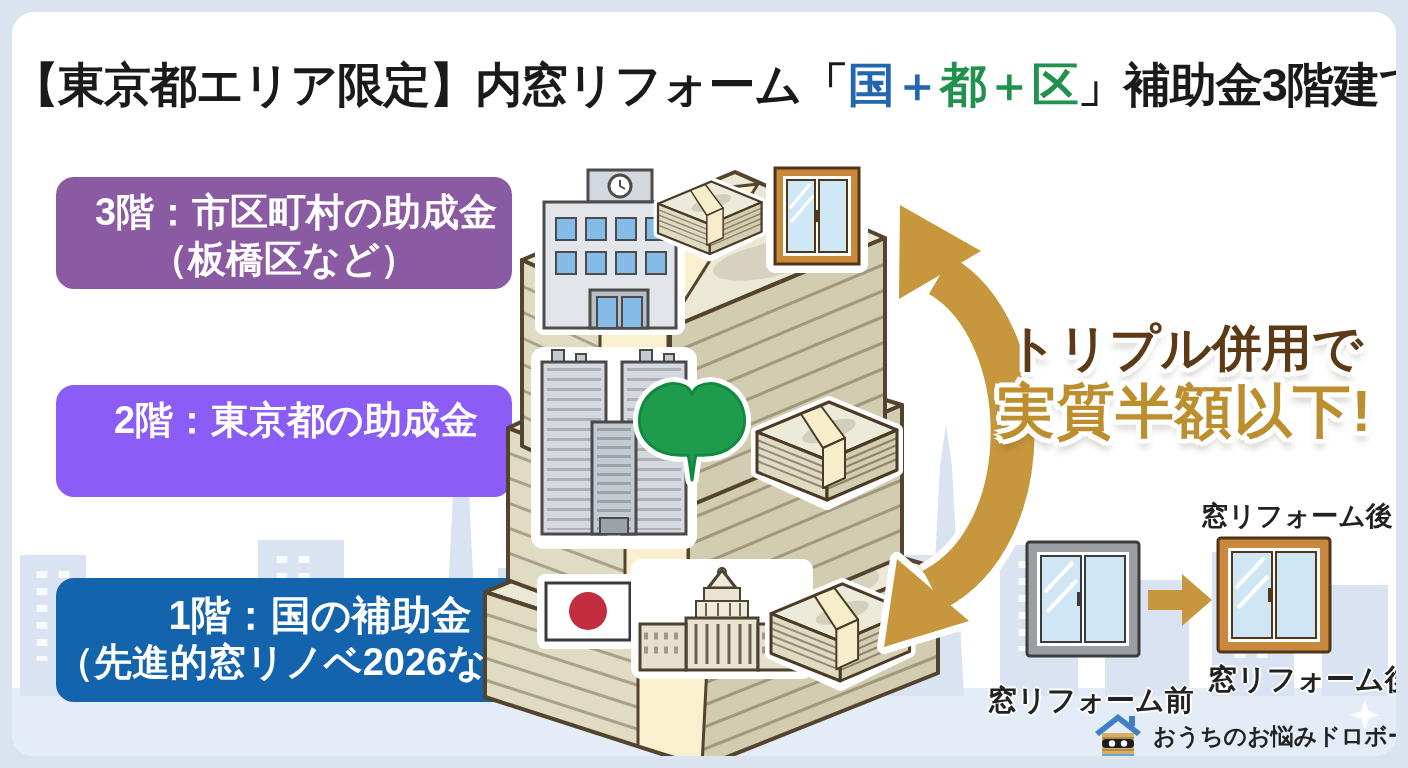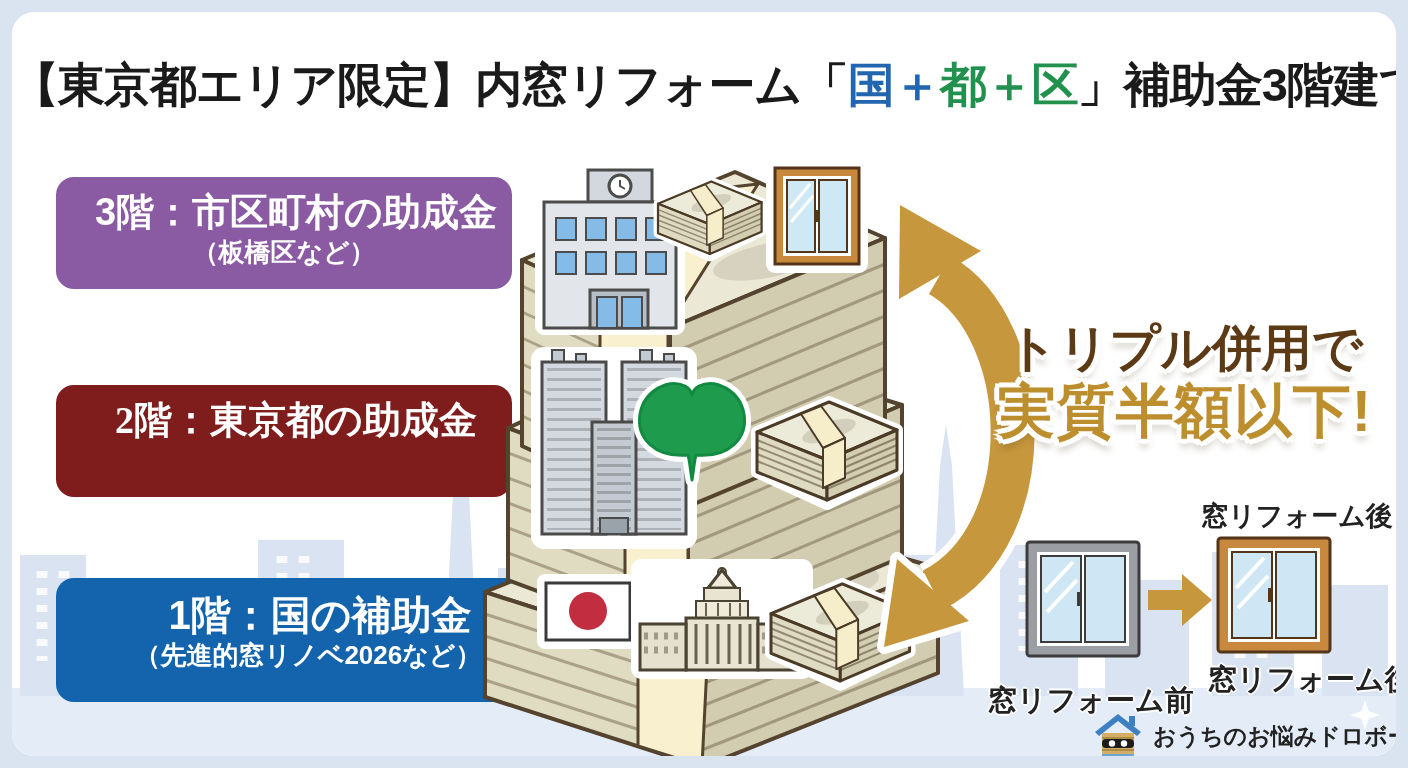--- a/index.html
+++ b/index.html
@@ -4,21 +4,21 @@
 <style>
   html,body{margin:0;padding:0;}
   body{width:1408px;height:768px;font-family:"Liberation Sans","DejaVu Sans",sans-serif;}
   .frame{position:relative;width:1408px;height:768px;background:#d9e4f0;}
   .card{position:absolute;inset:12px;background:#ffffff;border-radius:22px;overflow:hidden;}
   .skyline{position:absolute;left:0;bottom:0;width:1384px;height:360px;}
   .title{position:absolute;top:42px;left:0;width:100%;margin:0;text-align:center;
          font-size:47px;font-weight:900;letter-spacing:-1px;color:#1a1a1a;white-space:nowrap;}
   .floor{position:absolute;border-radius:18px;color:#fff;text-align:center;white-space:nowrap;}
   .floor .l1{font-size:38px;font-weight:800;margin-top:12px;line-height:1.25;padding-left:24px;}
-  .floor .l2{font-size:26px;font-weight:700;line-height:1.2;}
+  .floor .l2{font-size:38px;font-weight:700;line-height:1.2;}
   .floor-3{left:44px;top:165px;width:456px;height:112px;}
   .floor-2{left:44px;top:373px;width:456px;height:112px;}
   .floor-1{left:44px;top:566px;width:504px;height:124px;}
   .floor-1 .l1{font-size:40px;}
   .stack-svg{position:absolute;left:428px;top:138px;width:540px;height:620px;}
   .big-arrow-svg{position:absolute;left:833px;top:178px;width:240px;height:490px;}
   .highlight{position:absolute;left:948px;top:308px;width:450px;text-align:center;white-space:nowrap;}
   .hl{font-weight:900;line-height:1.15;
       text-shadow:-4px -4px 0 #fff,4px -4px 0 #fff,-4px 4px 0 #fff,4px 4px 0 #fff,
                   -5px 0 0 #fff,5px 0 0 #fff,0 -5px 0 #fff,0 5px 0 #fff,0 9px 7px rgba(60,40,0,.25);}
@@ -70,21 +70,21 @@
         <line x1="1250" y1="172" x2="1250" y2="262"></line>
       </g>
     </svg>
 
     <h1 class="title"><span style="color: rgb(26, 26, 26);">【東京都エリア限定】内窓リフォーム</span><span style="color: rgb(26, 26, 26);">「</span><span style="color: rgb(33, 102, 174);">国</span><span style="color: rgb(33, 102, 174);">＋</span><span style="color: rgb(35, 145, 78);">都</span><span style="color: rgb(35, 145, 78);">＋</span><span style="color: rgb(35, 145, 78);">区</span><span style="color: rgb(26, 26, 26);">」</span><span style="color: rgb(26, 26, 26);">補助金3階建て構造</span></h1>
 
     <div class="floor floor-3" style="background-color: rgb(138, 91, 163);">
       <div class="l1">3階：市区町村の助成金</div>
       <div class="l2">（板橋区など）</div>
     </div>
-    <div class="floor floor-2" style="background-color: #7f1d1d; font-family: Liberation Serif, serif;">
+    <div class="floor floor-2" style="background-color: #8b5cf6;">
       <div class="l1">2階：東京都の助成金</div>
     </div>
     <div class="floor floor-1" style="background-color: rgb(20, 99, 173);">
       <div class="l1">1階：国の補助金</div>
       <div class="l2">（先進的窓リノベ2026など）</div>
     </div>
 
     <svg class="stack-svg" viewBox="0 0 540 620">
       <defs>
         <g id="cash-def">

